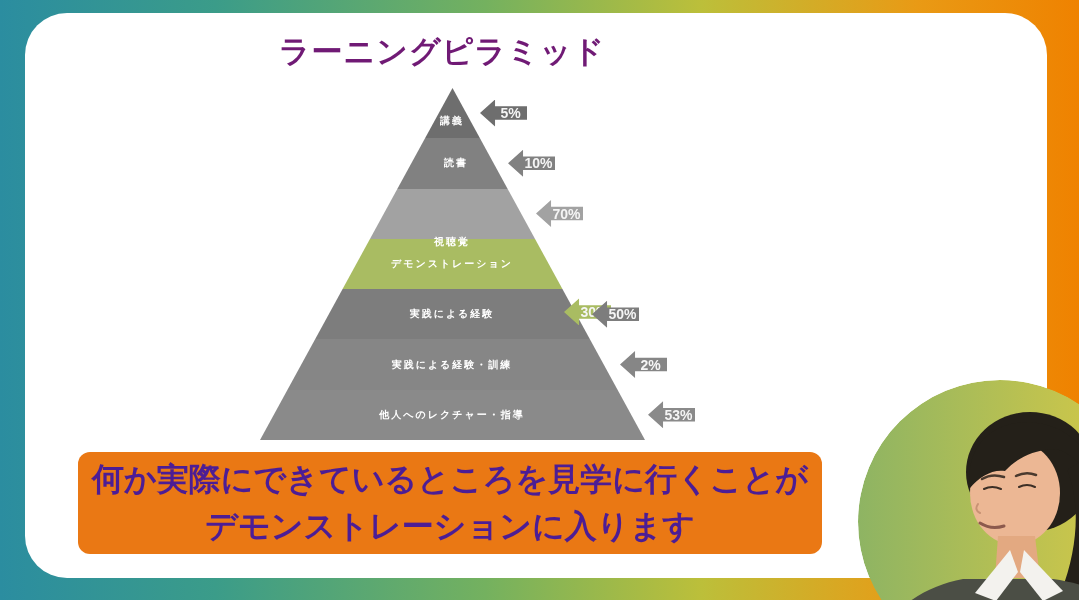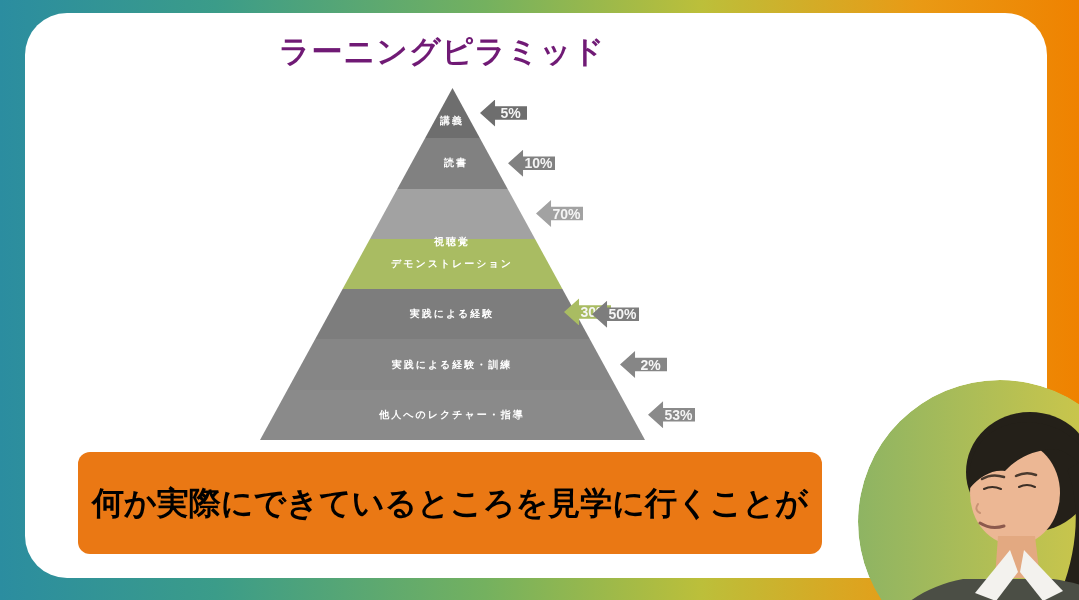--- a/index.html
+++ b/index.html
@@ -39,21 +39,21 @@
   }
   .arrow-text{
     position:absolute;left:15px;right:1px;top:0;bottom:0;
     display:flex;align-items:center;justify-content:center;
     color:#f5f5f5;font-size:14px;font-weight:bold;
   }
   .banner{
     position:absolute;left:78px;top:452px;width:744px;height:102px;
     background:#ea7814;border-radius:12px;
     display:flex;flex-direction:column;align-items:center;justify-content:center;
-    color:#000000;font-weight:800;font-size:32px;line-height:47px;text-align:center;
+    color:#4c1d95;font-weight:800;font-size:32px;line-height:47px;text-align:center;
     white-space:nowrap;
   }
   .avatar{
     position:absolute;left:858px;top:380px;width:284px;height:284px;
     border-radius:50%;overflow:hidden;
   }
   .avatar svg{display:block;width:100%;height:100%;}
 </style>
 </head>
 <body>
@@ -107,20 +107,21 @@
       </div>
       <div class="pyr-label" style="top: 414.8px;">他人へのレクチャー・指導</div>
       <div class="arrow" style="left: 648px; top: 401.3px;">
         <div class="arrow-shape" style="background: rgb(138, 138, 138);"></div>
         <div class="arrow-text">53%</div>
       </div>
     </div>
 
   <div class="banner">
     <div>何か実際にできているところを見学に行くことが</div>
+    <div>デモンストレーションに入ります</div>
   </div>
 
   <div class="avatar">
     <svg viewBox="0 0 284 284">
       <defs>
         <linearGradient id="avbg" x1="0" y1="0" x2="1" y2="0">
           <stop offset="0" stop-color="#8eb463"></stop>
           <stop offset="1" stop-color="#d9ca45"></stop>
         </linearGradient>
         <clipPath id="avclip">

